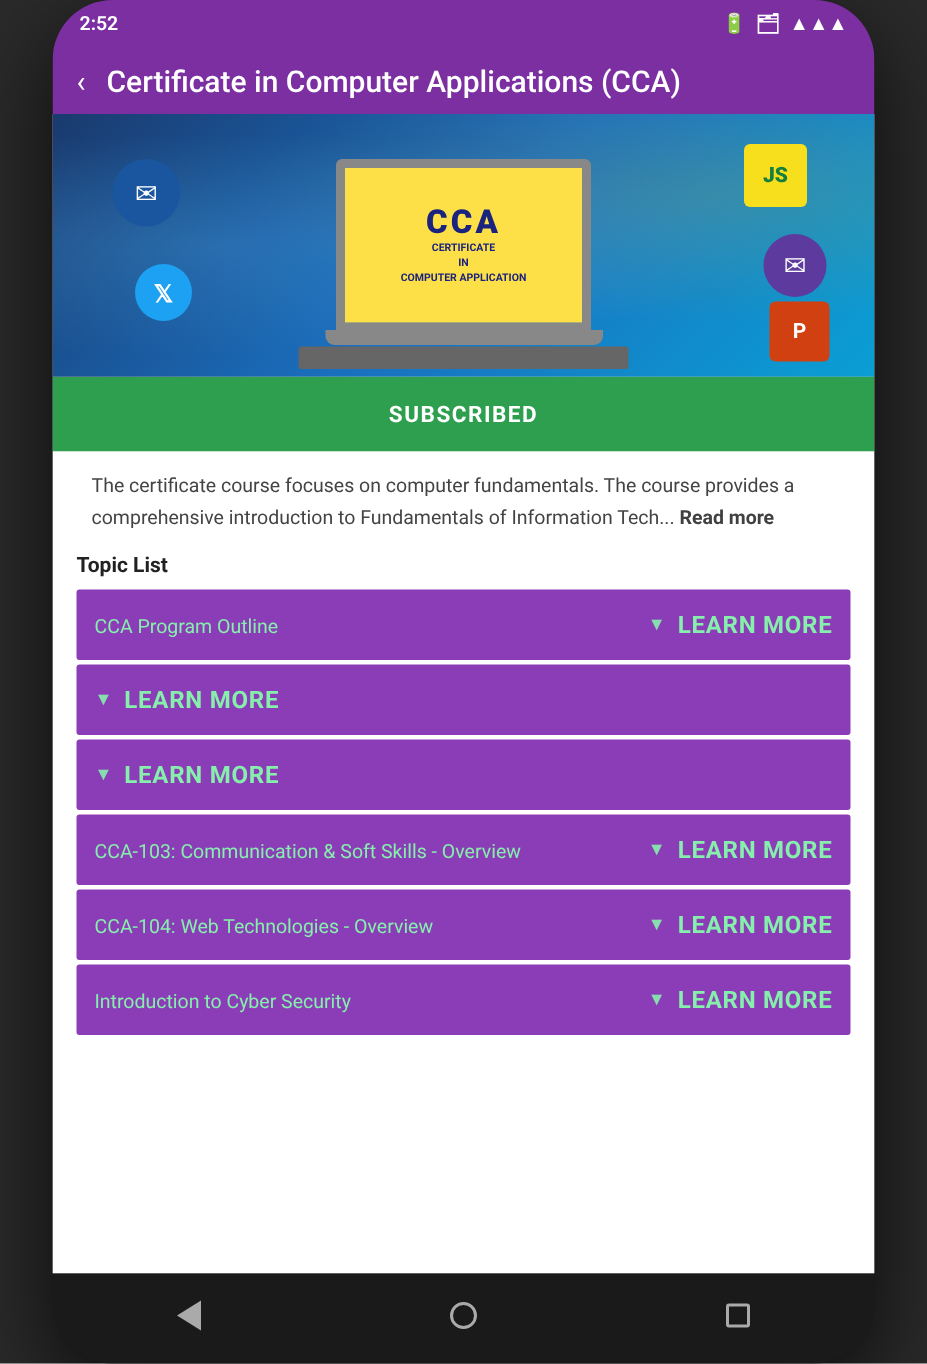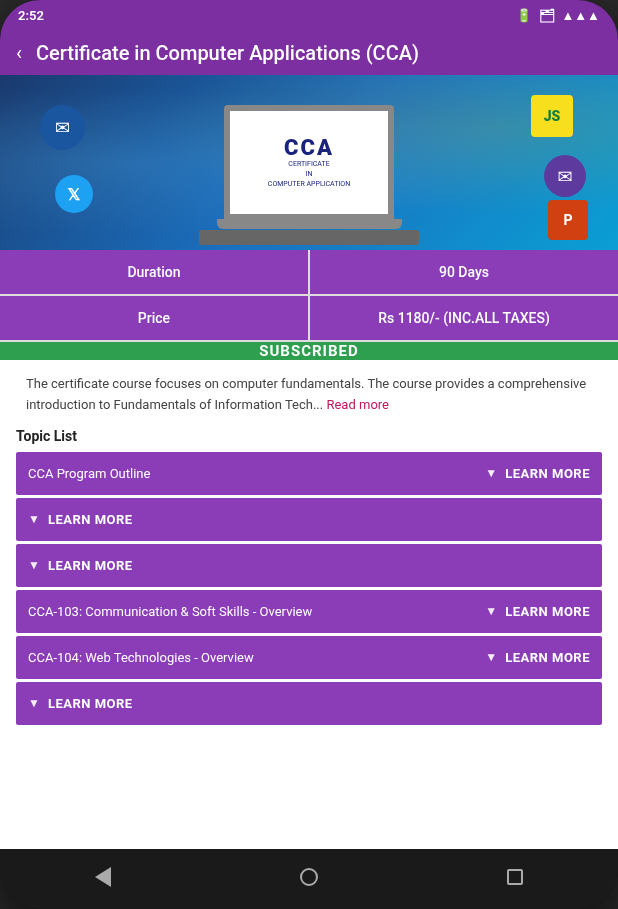--- a/index.html
+++ b/index.html
@@ -7,21 +7,21 @@
     body {
       background: #2a2a2a;
       display: flex;
       justify-content: center;
       align-items: center;
       min-height: 100vh;
       font-family: 'Roboto', Arial, sans-serif;
     }
 
     .device {
-      width: 618px;
+      width: 548px;
       height: 909px;
       background: #1a1a1a;
       border-radius: 40px;
       box-shadow: 0 20px 60px rgba(0,0,0,0.7);
       overflow: hidden;
       position: relative;
       display: flex;
       flex-direction: column;
     }
 
@@ -112,40 +112,40 @@
       border: 6px solid #888;
       border-radius: 4px 4px 0 0;
       position: relative;
       display: flex;
       align-items: center;
       justify-content: center;
       margin-top: 10px;
     }
 
     .laptop-screen-inner {
-      background: #ffffff;
+      background: #fde047;
       width: 100%;
       height: 100%;
       display: flex;
       flex-direction: column;
       align-items: center;
       justify-content: center;
       padding: 8px;
     }
 
     .cca-title {
       font-size: 22px;
       font-weight: 900;
       color: #1a237e;
       letter-spacing: 2px;
     }
 
     .cca-subtitle {
       font-size: 7px;
-      font-weight: 400;
+      font-weight: 700;
       color: #1a237e;
       text-align: center;
       line-height: 1.4;
     }
 
     .laptop-base {
       width: 185px;
       height: 10px;
       background: #888;
       border-radius: 0 0 6px 6px;
@@ -231,20 +231,21 @@
       padding: 14px 10px;
       text-align: center;
       font-size: 14px;
       font-weight: 500;
     }
 
     .subscribed-btn {
       background: #2e9e4f;
       color: white;
       text-align: center;
+      padding: 16px;
       font-size: 15px;
       font-weight: 700;
       letter-spacing: 1px;
       cursor: pointer;
       flex-shrink: 0;
     }
 
     .course-body {
       background: white;
       padding: 14px 16px;
@@ -261,34 +262,34 @@
 
     .summary-text {
       font-size: 13px;
       color: #444;
       line-height: 1.6;
       margin-bottom: 12px;
       padding-left: 10px;
     }
 
     .read-more {
-      color: #be185d;
-      font-weight: 400;
+      color: #404040;
+      font-weight: 700;
     }
 
     .topic-list-title {
       font-size: 14px;
       font-weight: 700;
       color: #222;
       margin-bottom: 8px;
     }
 
     .topic-item {
       background: #8b3db8;
-      color: #ffffff;
+      color: #86efac;
       padding: 14px 12px;
       margin-bottom: 3px;
       display: flex;
       justify-content: space-between;
       align-items: flex-end;
       cursor: pointer;
       border-radius: 2px;
     }
 
     .topic-item-left {
@@ -303,21 +304,21 @@
       gap: 8px;
       flex-shrink: 0;
     }
 
     .chevron-down {
       font-size: 12px;
       opacity: 0.9;
     }
 
     .learn-more-label {
-      font-size: 13px;
+      font-size: 16px;
       font-weight: 700;
       letter-spacing: 0.5px;
     }
 
     .nav-bar {
       background: #1a1a1a;
       display: flex;
       justify-content: space-around;
       align-items: center;
       padding: 10px 0 14px;
@@ -410,26 +411,20 @@
                 <span>COMPUTER APPLICATION</span>
               </div>
             </div>
           </div>
           <div class="laptop-base"></div>
           <div class="laptop-keyboard"></div>
         </div>
       </div>
     </div>
 
-    <div class="info-grid">
-      <div class="info-cell">Duration</div>
-      <div class="info-cell">90 Days</div>
-      <div class="info-cell">Price</div>
-      <div class="info-cell">Rs 1180/- (INC.ALL TAXES)</div>
-    </div>
 
     <div class="subscribed-btn">SUBSCRIBED</div>
 
     <div class="course-body">
       <div class="summary-text">
         <span>The certificate course focuses on computer fundamentals. The course provides a comprehensive introduction to Fundamentals of Information Tech...</span>
         <span class="read-more">Read more</span>
       </div>
 
       <div class="topic-list-title">Topic List</div>
@@ -462,20 +457,21 @@
           </div>
         </div>
         <div class="topic-item">
           <span class="topic-item-left">CCA-104: Web Technologies - Overview</span>
           <div class="topic-item-right">
             <span class="chevron-down">▼</span>
             <span class="learn-more-label">LEARN MORE</span>
           </div>
         </div>
         <div class="topic-item">
+          <span class="topic-item-left">Introduction to Cyber Security</span>
           <div class="topic-item-right">
             <span class="chevron-down">▼</span>
             <span class="learn-more-label">LEARN MORE</span>
           </div>
         </div>
       </div>
     </div>
   </div>
 
   <div class="nav-bar">

